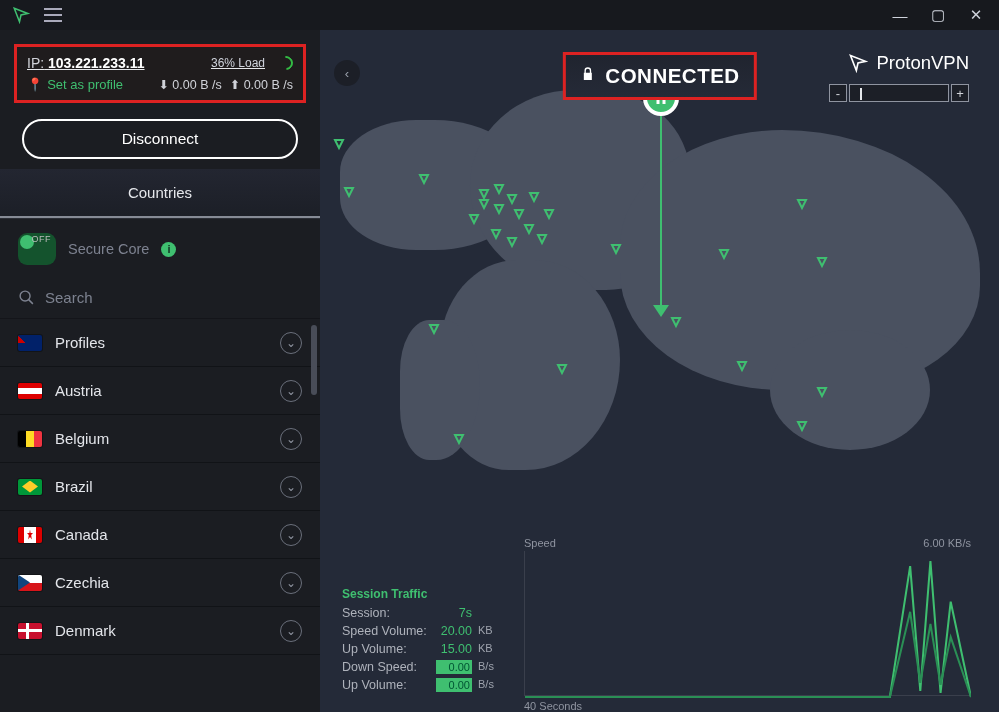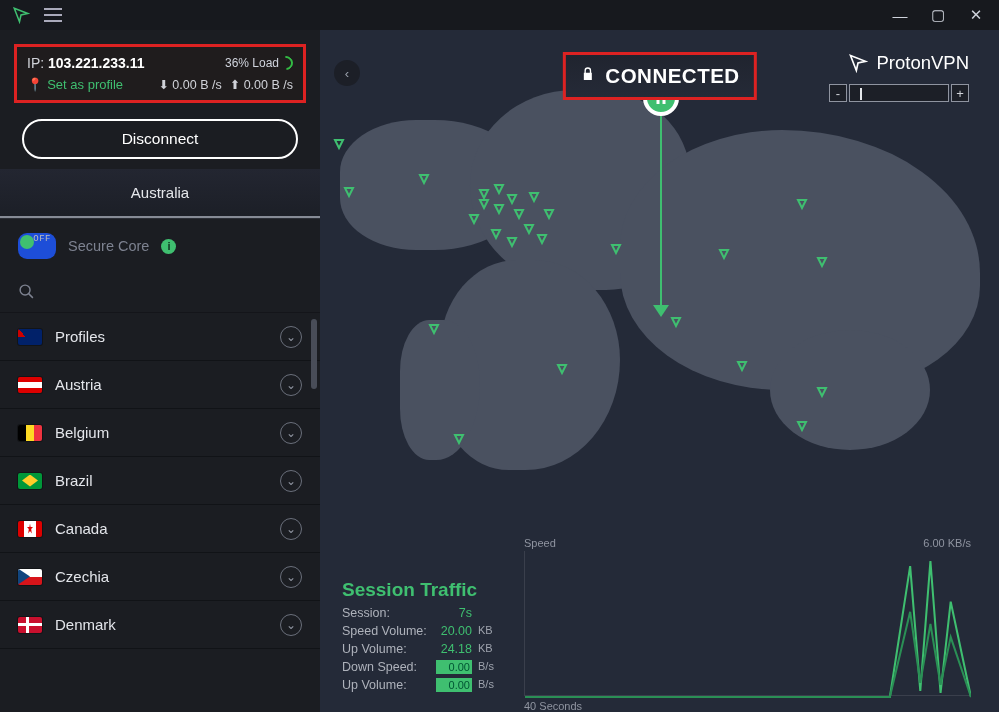--- a/index.html
+++ b/index.html
@@ -19,42 +19,42 @@
   .win-btn { width:18px; height:18px; display:flex; align-items:center; justify-content:center; color:#cfd3dc; font-size:15px; cursor:pointer;}
 
   
   .app { display:flex; height: calc(712px - 30px); }
   .sidebar { width: 320px; background: #1b1d22; display:flex; flex-direction:column; position:relative; }
   .main { flex:1; position:relative; background: #242a38; }
 
   
   .conn-card { margin: 14px 14px 8px 14px; border: 3px solid #d22; padding: 8px 10px; background: rgba(40,30,20,0.35); }
   .conn-line1 { font-size:15px; color:#e8eaef; margin-bottom:1px;}
-  .conn-ip-row { display:flex; justify-content:space-between; align-items:center; font-size:14px;}
+  .conn-ip-row { display:flex; justify-content:space-between; align-items:center; font-size:14px;text-decoration:underline;}
   .ip-lbl { color:#d0d2d8;}
   .ip-val { font-weight:700; color:#fff;}
-  .load { font-size:12px; color:#cfd3dc; display:flex; align-items:center; gap:0;}
+  .load { font-size:12px; color:#cfd3dc; display:flex; align-items:center; gap:14px;}
   .load-circ { width:14px; height:14px; border-radius:50%; border:2px solid #3b4; border-left-color:transparent; border-bottom-color:transparent; transform:rotate(40deg);}
   .conn-row3 { display:flex; justify-content:space-between; align-items:center; margin-top:6px; font-size:13px;}
   .set-profile { color:#3fbf70; display:flex; align-items:center; gap:4px;}
   .speeds { color:#d0d2d8; display:flex; gap:8px; font-size:12.5px;}
 
   .disconnect-btn {
     margin: 8px 22px 10px 22px; height:40px; border:2px solid #fff; border-radius: 22px;
     background:transparent; color:#fff; font-size:15.5px; cursor:pointer;
   }
 
   
   .tabs { display:flex; border-bottom: 1px solid #2b2e36; }
   .tab { flex:1; text-align:center; padding:15px 0; font-size:15px; color:#7d8290; cursor:pointer;}
   .tab.active { color:#e5e7eb; border-bottom: 2px solid #868b96; background:linear-gradient(#232631,#1c1f27);}
 
   
   .secure-core { display:flex; align-items:center; gap:12px; padding: 14px 18px; font-size:14.5px; color:#7d8290;}
-  .toggle { width:38px; height:26px; border-radius:9px; background:#1d4ed8; position:relative;font-family:Liberation Mono, monospace;}
+  .toggle { width:38px; height:32px; border-radius:9px; background:#14532d; position:relative;}
   .toggle .knob{ width:14px; height:14px; border-radius:50%; background:#3fbf70; position:absolute; top:2px; left:2px;}
   .toggle .lbl { position:absolute; right:5px; top:1px; font-size:9px; color:#bbb; letter-spacing:.5px;}
   .info-i { width:15px; height:15px; border-radius:50%; background:#3fbf70; color:#132; font-size:11px; font-weight:700; display:flex; align-items:center; justify-content:center;}
 
   
   .search-row { display:flex; align-items:center; gap:10px; padding: 10px 18px 12px 18px; color:#7d8290; border-bottom: 1px solid #14151a;}
   .search-row input { flex:1; background:transparent; border:none; outline:none; color:#cfd3dc; font-size:15px;}
   .search-row input::placeholder{ color:#7d8290;}
   .mag { stroke:#7d8290; }
 
@@ -95,21 +95,21 @@
 
   
   .map-wrap { position:absolute; inset:0; overflow:hidden;}
   .blob { position:absolute; background:#4a5160; border-radius:50%; }
   .conn-line { position:absolute; left:340px; top:65px; width:2px; height:215px; background:#3fbf70;}
   .conn-arrow { position:absolute; left:333px; top:275px; width:0;height:0;border-left:8px solid transparent;border-right:8px solid transparent;border-top:12px solid #3fbf70;}
   .home-circle { position:absolute; left:323px; top:50px; width:36px; height:36px; border-radius:50%; background:#3fbf70; border:4px solid #fff; display:flex; align-items:center; justify-content:center; color:#fff;}
 
   
   .traffic { position:absolute; left:22px; bottom:16px; width:170px; font-size:12.5px;}
-  .traffic-title { color:#3fbf70; font-weight:700; font-size:19px; margin-bottom:5px;}
+  .traffic-title { color:#3fbf70; font-weight:700; font-size:12px; margin-bottom:5px;}
   .tr-row { display:flex; align-items:flex-start; margin-bottom:4px; gap:6px;}
   .tr-lbl { color:#aeb2bb; width:88px;}
   .tr-val { color:#3fbf70; width:36px; text-align:right;}
   .tr-unit { color:#9ea3ad; font-size:11px;}
   .speed-bar { width:36px; height:14px; background:#3fbf70; color:#0c3; text-align:right; padding-right:2px; font-size:11px; line-height:14px; color:#053;}
 
   
   .chart { position:absolute; right:28px; bottom:16px; left:204px; height:145px;}
   .chart-lbl-l { position:absolute; top:-14px; left:0; font-size:11px; color:#8f94a0;}
   .chart-lbl-r { position:absolute; top:-14px; right:0; font-size:11px; color:#8f94a0;}
@@ -163,37 +163,38 @@
         <span class="speeds">
           <span><span>⬇</span> <span>0.00 B /s</span></span>
           <span><span>⬆</span> <span>0.00 B /s</span></span>
         </span>
       </div>
     </div>
 
     <button class="disconnect-btn">Disconnect</button>
 
     <div class="tabs">
-      <div class="tab active">Australia</div>
+      <div class="tab active">Countries</div>
     </div>
 
     <div class="secure-core">
       <span class="toggle">
         <span class="knob"></span>
         <span class="lbl">OFF</span>
       </span>
       <span>Secure Core</span>
       <span class="info-i">i</span>
     </div>
 
     <div class="search-row">
       <svg class="mag" width="17" height="17" viewBox="0 0 24 24" fill="none">
           <circle cx="10" cy="10" r="7" stroke-width="2"></circle>
           <line x1="15" y1="15" x2="21" y2="21" stroke-width="2"></line>
         </svg>
+      <input placeholder="Search" style="">
     </div>
 
     <div class="list">
       <div class="country">
         <span class="c-left">
             <span class="flag au"></span>
             <span class="c-name">Profiles</span>
           </span>
         <span class="chev">⌄</span>
       </div>
@@ -326,21 +327,21 @@
           <span class="tr-lbl">Session:</span>
           <span class="tr-val">7s</span>
         </div>
       <div class="tr-row">
           <span class="tr-lbl">Speed Volume:</span>
           <span class="tr-val">20.00</span>
           <span class="tr-unit">KB</span>
         </div>
       <div class="tr-row">
           <span class="tr-lbl">Up Volume:</span>
-          <span class="tr-val">24.18</span>
+          <span class="tr-val">15.00</span>
           <span class="tr-unit">KB</span>
         </div>
       <div class="tr-row">
           <span class="tr-lbl">Down Speed:</span>
           <span class="speed-bar">0.00</span>
           <span class="tr-unit">B/s</span>
         </div>
       <div class="tr-row">
           <span class="tr-lbl">Up Volume:</span>
           <span class="speed-bar">0.00</span>

